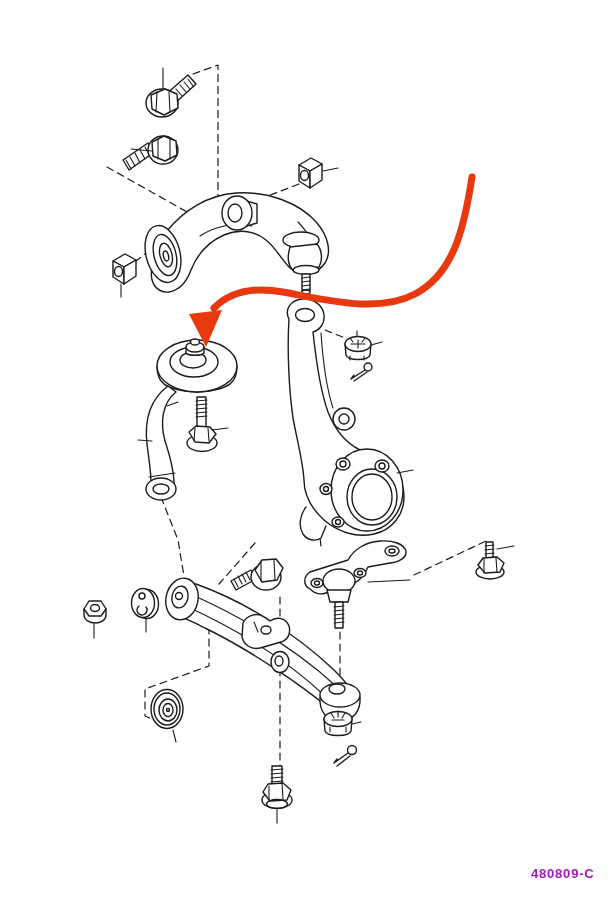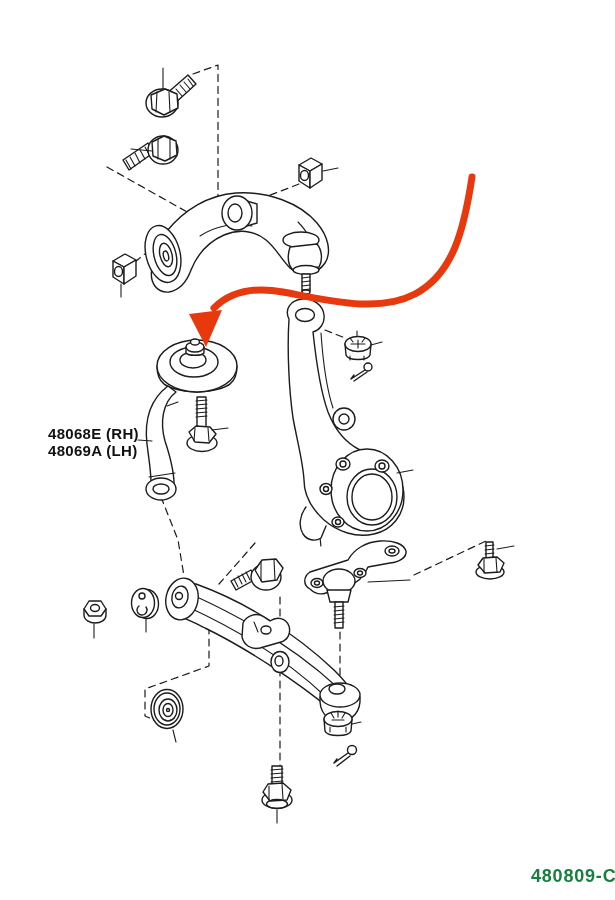--- a/index.html
+++ b/index.html
@@ -7,21 +7,21 @@
   .screen{position:relative;width:615px;height:900px;background:var(--background,#fff);overflow:hidden;
           font-family:"Liberation Sans", sans-serif;}
   svg{position:absolute;left:0;top:0;}
   .ln{stroke:var(--line,#1c1c1c);fill:none;stroke-width:1.4;stroke-linecap:round;stroke-linejoin:round;}
   .fw{fill:#fff;}
   .dash{stroke-dasharray:7 5;stroke-width:1.2;}
   .thin{stroke-width:1.1;}
   .red-line{stroke:var(--arrow-red,#e8380d);stroke-width:7;fill:none;stroke-linecap:round;}
   .red-fill{fill:var(--arrow-red,#e8380d);stroke:none;}
   .callout{position:absolute;left:48px;top:425px;color:#111;font-weight:bold;font-size:15px;line-height:17px;letter-spacing:.3px;white-space:nowrap;}
-  .diagram-code{position:absolute;left:531px;top:866px;color:#15803d;font-weight:bold;font-size:18px;letter-spacing:.8px;white-space:nowrap;}
+  .diagram-code{position:absolute;left:531px;top:866px;color:#a21caf;font-weight:bold;font-size:13px;letter-spacing:.8px;white-space:nowrap;}
 </style>
 </head>
 <body>
 
 <div class="screen">
 
   <svg width="615" height="900" viewBox="0 0 615 900">
 
     <g>
       <path class="ln dash" d="M193,74 L218,65 L218,206"></path>
@@ -286,20 +286,16 @@
       <path class="ln thin" d="M212,430 L228,428"></path>
       <path class="ln thin" d="M277,810 L277,823"></path>
     </g>
 
     <g>
       <path class="red-line" d="M472,177 C464,230 453,274 415,294 C379,313 331,301 283,292 C256,287 231,291 214,308"></path>
       <polygon class="red-fill" points="189,314 222,310 206,347"></polygon>
     </g>
   </svg>
 
-  <div class="callout">
-    <div>48068E (RH)</div>
-    <div>48069A (LH)</div>
-  </div>
 
   <div class="diagram-code">480809-C</div>
 
 </div>
 
 </body></html>

